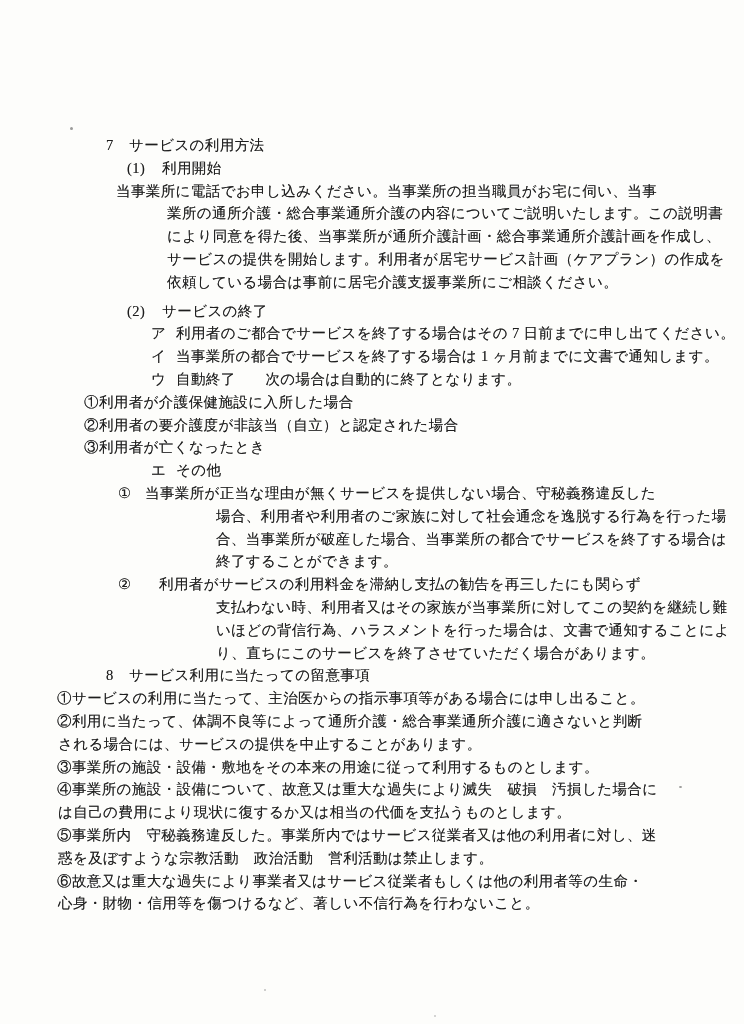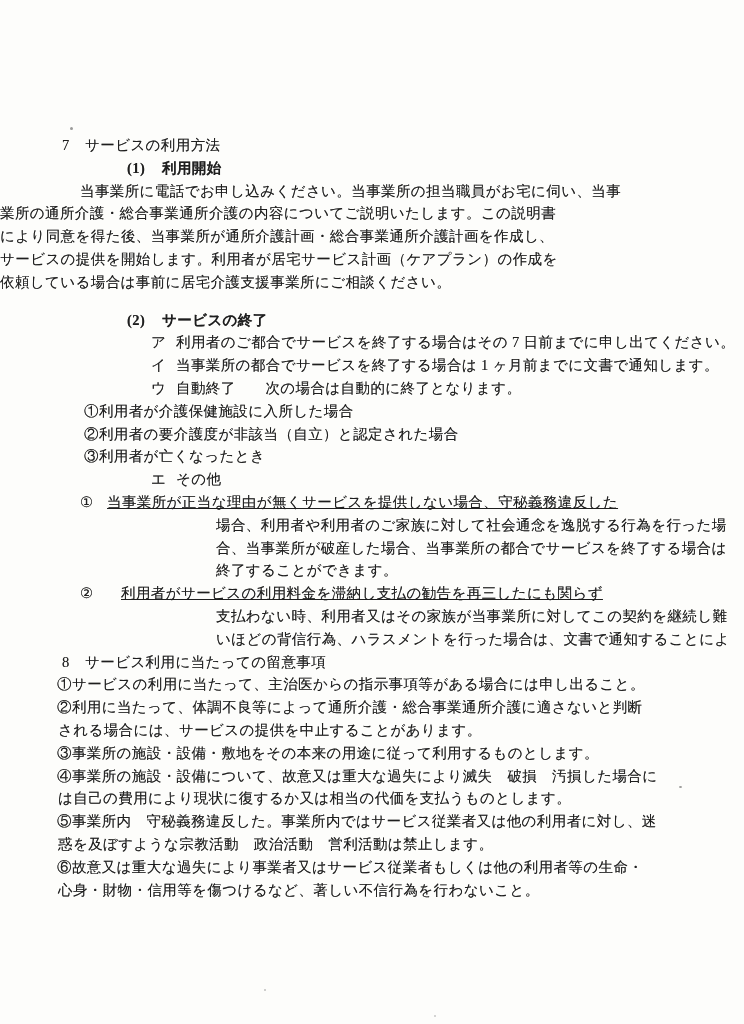--- a/index.html
+++ b/index.html
@@ -17,31 +17,31 @@
     overflow: hidden;
   }
   .content { position: absolute; top: 134px; left: 0; }
   .line {
     line-height: 22.8px;
     white-space: nowrap;
     letter-spacing: 0.4px;
     text-shadow: 0 0 0.4px rgba(30,30,30,0.55);
   }
   
-  .l-sec  { padding-left: 62px; font-family: Liberation Serif, serif; }
-  .l-sub  { padding-left: 127px; font-weight: bold; }
-  .l-p1   { padding-left: 80px; }
-  .l-p    { }
+  .l-sec  { padding-left: 106px; font-family: Liberation Serif, serif; }
+  .l-sub  { padding-left: 127px; }
+  .l-p1   { padding-left: 80px; margin-left: 36px; }
+  .l-p    { padding-left: 167px; }
   .l-kata { padding-left: 151px; }
   .l-c    { padding-left: 84px; }
-  .l-e    { padding-left: 80px; text-decoration: underline; }
+  .l-e    { padding-left: 118px; }
   .l-ew   { padding-left: 216px; }
   .l-8i   { padding-left: 57px; }
   .l-8w   { padding-left: 58px; }
-  .gap-top { margin-top: 15px; }
+  .gap-top { margin-top: 6px; }
 
   .marker { display: inline-block; }
   .m-num  { width: 23px; }   
   .m-sub  { width: 35px; }   
   .m-kata { width: 25px; }   
   .m-e1   { width: 27px; }   
   .m-e2   { width: 41px; }   
 
   
   .speck {
@@ -106,20 +106,21 @@
     </div>
     <div class="line l-ew">場合、利用者や利用者のご家族に対して社会通念を逸脱する行為を行った場</div>
     <div class="line l-ew">合、当事業所が破産した場合、当事業所の都合でサービスを終了する場合は</div>
     <div class="line l-ew">終了することができます。</div>
 
     <div class="line l-e">
       <span class="marker m-e2">②</span><span>利用者がサービスの利用料金を滞納し支払の勧告を再三したにも関らず</span>
     </div>
     <div class="line l-ew">支払わない時、利用者又はその家族が当事業所に対してこの契約を継続し難</div>
     <div class="line l-ew">いほどの背信行為、ハラスメントを行った場合は、文書で通知することによ</div>
+    <div class="line l-ew">り、直ちにこのサービスを終了させていただく場合があります。</div>
 
     <div class="line l-sec">
       <span class="marker m-num">8</span><span>サービス利用に当たっての留意事項</span>
     </div>
 
     <div class="line l-8i">①サービスの利用に当たって、主治医からの指示事項等がある場合には申し出ること。</div>
 
     <div class="line l-8i">②利用に当たって、体調不良等によって通所介護・総合事業通所介護に適さないと判断</div>
     <div class="line l-8w">される場合には、サービスの提供を中止することがあります。</div>
 

